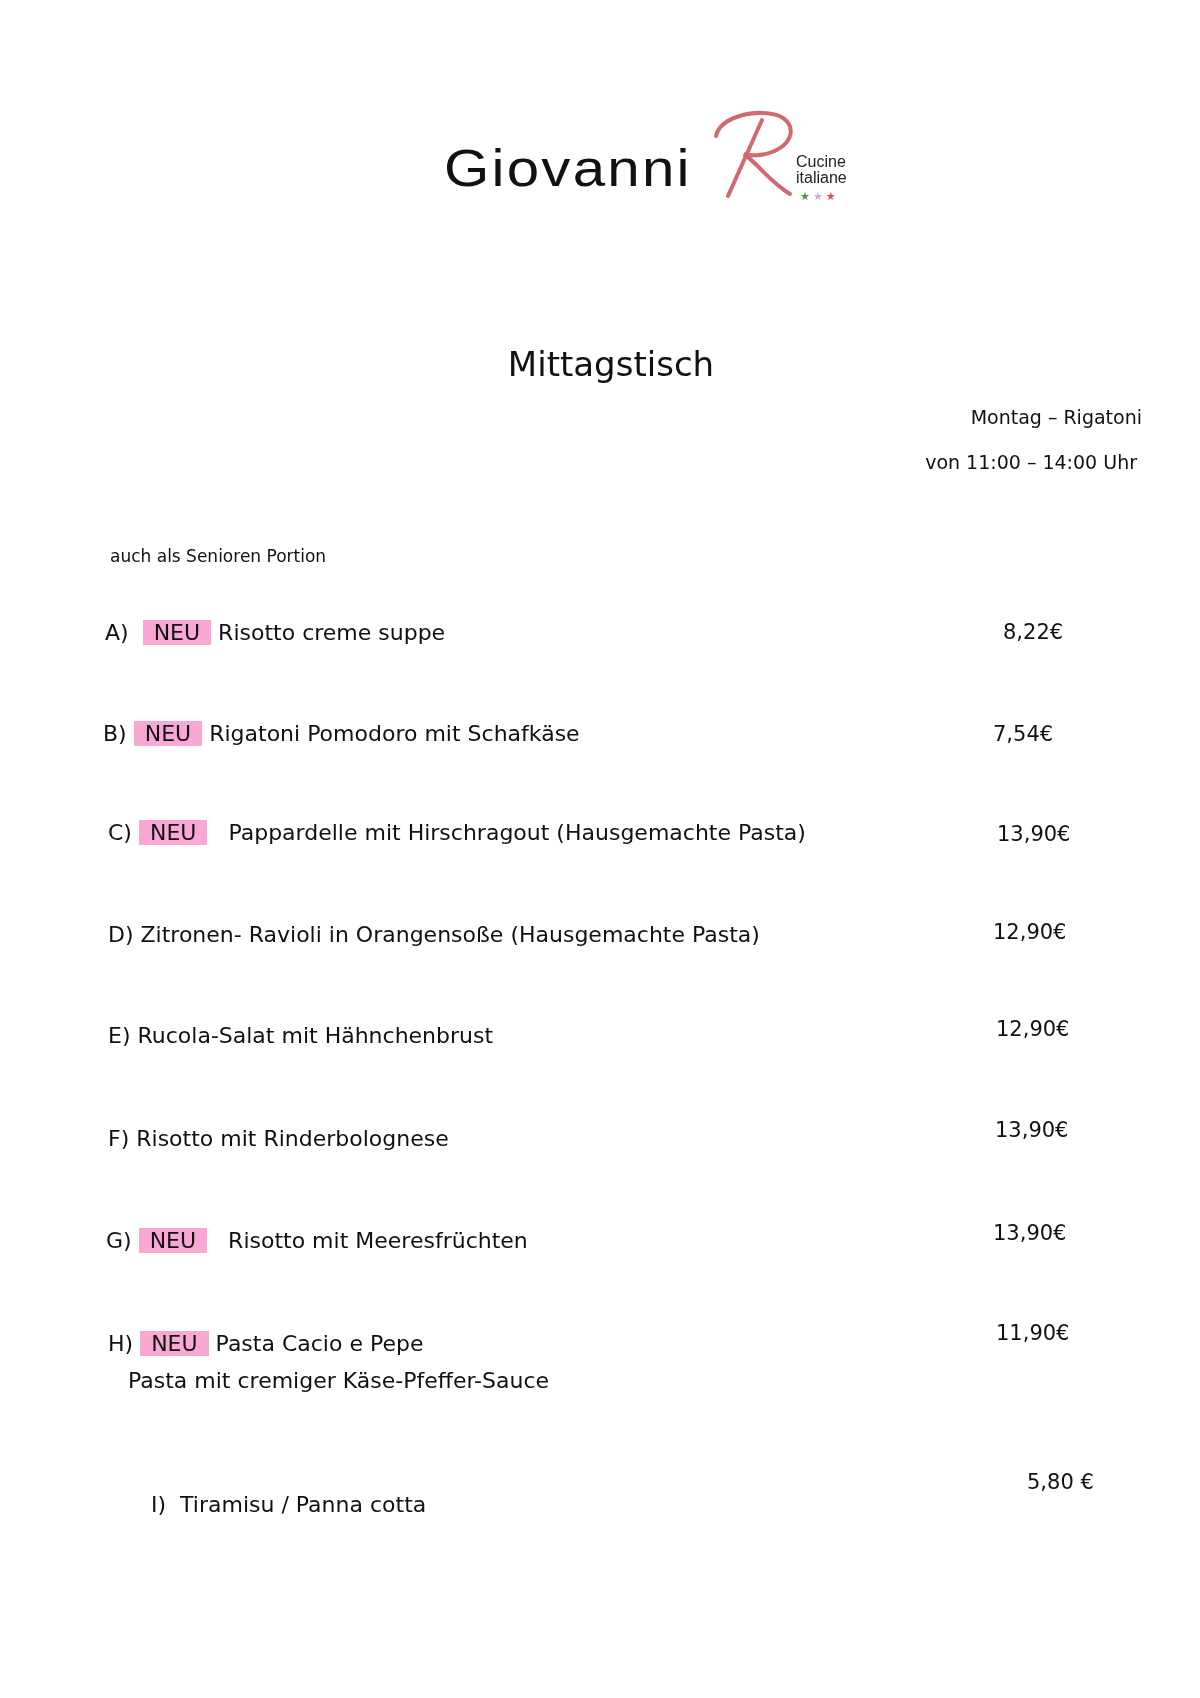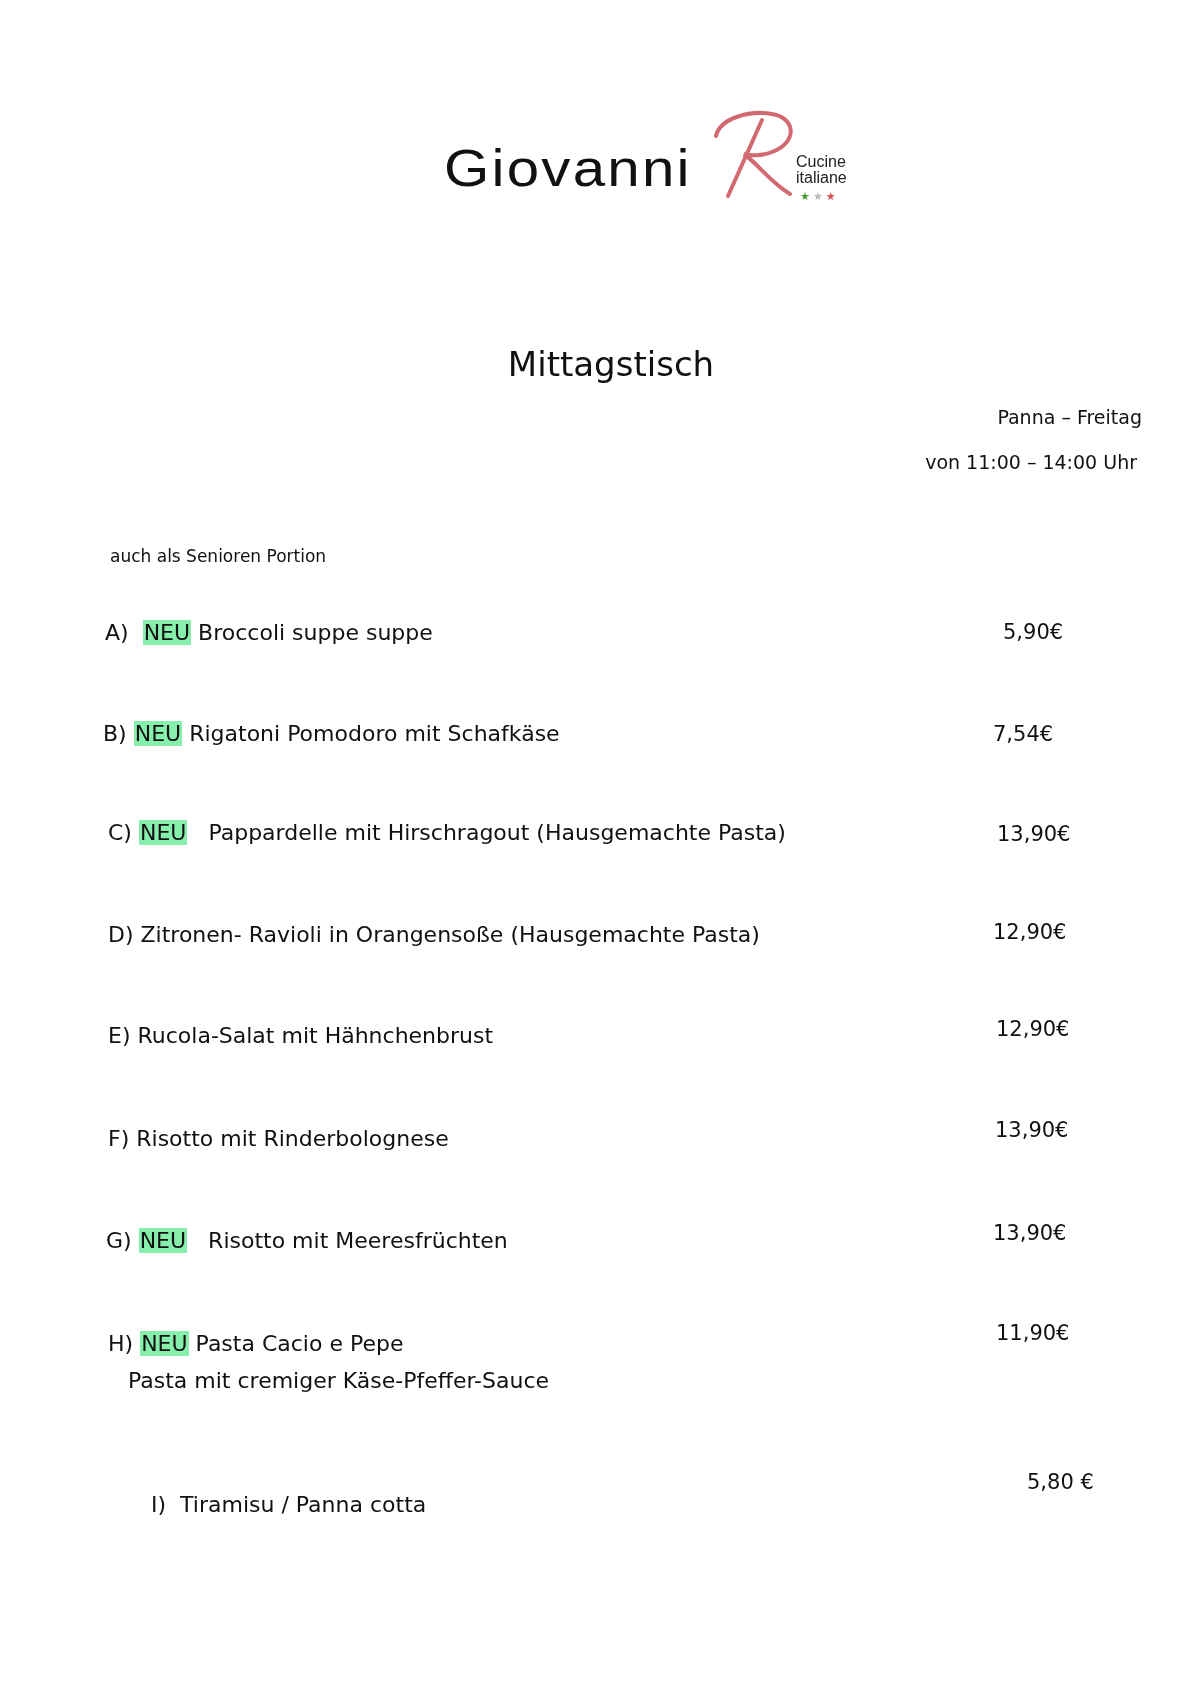--- a/index.html
+++ b/index.html
@@ -26,21 +26,21 @@
     .star-green { color: #4a9a3a; }
     .star-white { color: #bbbbbb; }
     .star-red { color: #d9535c; }
 
     .title { font-size: 34px; font-weight: 400; left: 0; width: 1222px; text-align: center; top: 344px; }
     .days { font-size: 19px; top: 406px; right: 58px; }
     .hours { font-size: 19px; top: 451px; right: 63px; }
     .senior { font-size: 17px; top: 546px; left: 110px; }
 
     .item { font-size: 22px; left: 105px; }
-    .item .neu { background: #86efac; padding: 0 1px; }
+    .item .neu { background: #f9a8d4; padding: 0 11px; }
     .price { font-size: 21px; }
     .desc2 { font-size: 22px; left: 128px; }
   </style>
 </head>
 <body>
 
 <div class="logo">
   <div class="logo-word">Giovanni</div>
   <svg class="logo-r" viewBox="0 0 95 95">
     <path d="M6 28 C 10 10, 40 2, 62 6 C 86 10, 88 34, 62 44 C 52 48, 40 48, 34 46 C 48 56, 60 74, 80 86" fill="none" stroke="#d06a70" stroke-width="4" stroke-linecap="round"></path>
@@ -49,28 +49,28 @@
   <div class="logo-sub">
     <div>Cucine</div>
     <div>italiane</div>
   </div>
   <div class="logo-stars">
     <span class="star-green">★</span><span class="star-white">★</span><span class="star-red">★</span>
   </div>
 </div>
 
 <div class="abs title">Mittagstisch</div>
-<div class="abs days">Panna – Freitag</div>
+<div class="abs days">Montag – Rigatoni</div>
 <div class="abs hours">von 11:00 – 14:00 Uhr</div>
 <div class="abs senior">auch als Senioren Portion</div>
 
 <div class="abs item" style="top:620px;">
-  <span>A)</span>&nbsp;&nbsp;<span class="neu">NEU</span> <span>Broccoli suppe suppe</span>
+  <span>A)</span>&nbsp;&nbsp;<span class="neu">NEU</span> <span>Risotto creme suppe</span>
 </div>
-<div class="abs price" style="top:620px; left:1003px;">5,90€</div>
+<div class="abs price" style="top:620px; left:1003px;">8,22€</div>
 
 <div class="abs item" style="top:721px; left:103px;">
   <span>B)</span> <span class="neu">NEU</span> <span>Rigatoni Pomodoro mit Schafkäse</span>
 </div>
 <div class="abs price" style="top:722px; left:993px;">7,54€</div>
 
 <div class="abs item" style="top:820px; left:108px;">
   <span>C)</span> <span class="neu">NEU</span>&nbsp;&nbsp; <span>Pappardelle mit Hirschragout (Hausgemachte Pasta)</span>
 </div>
 <div class="abs price" style="top:822px; left:997px;">13,90€</div>

